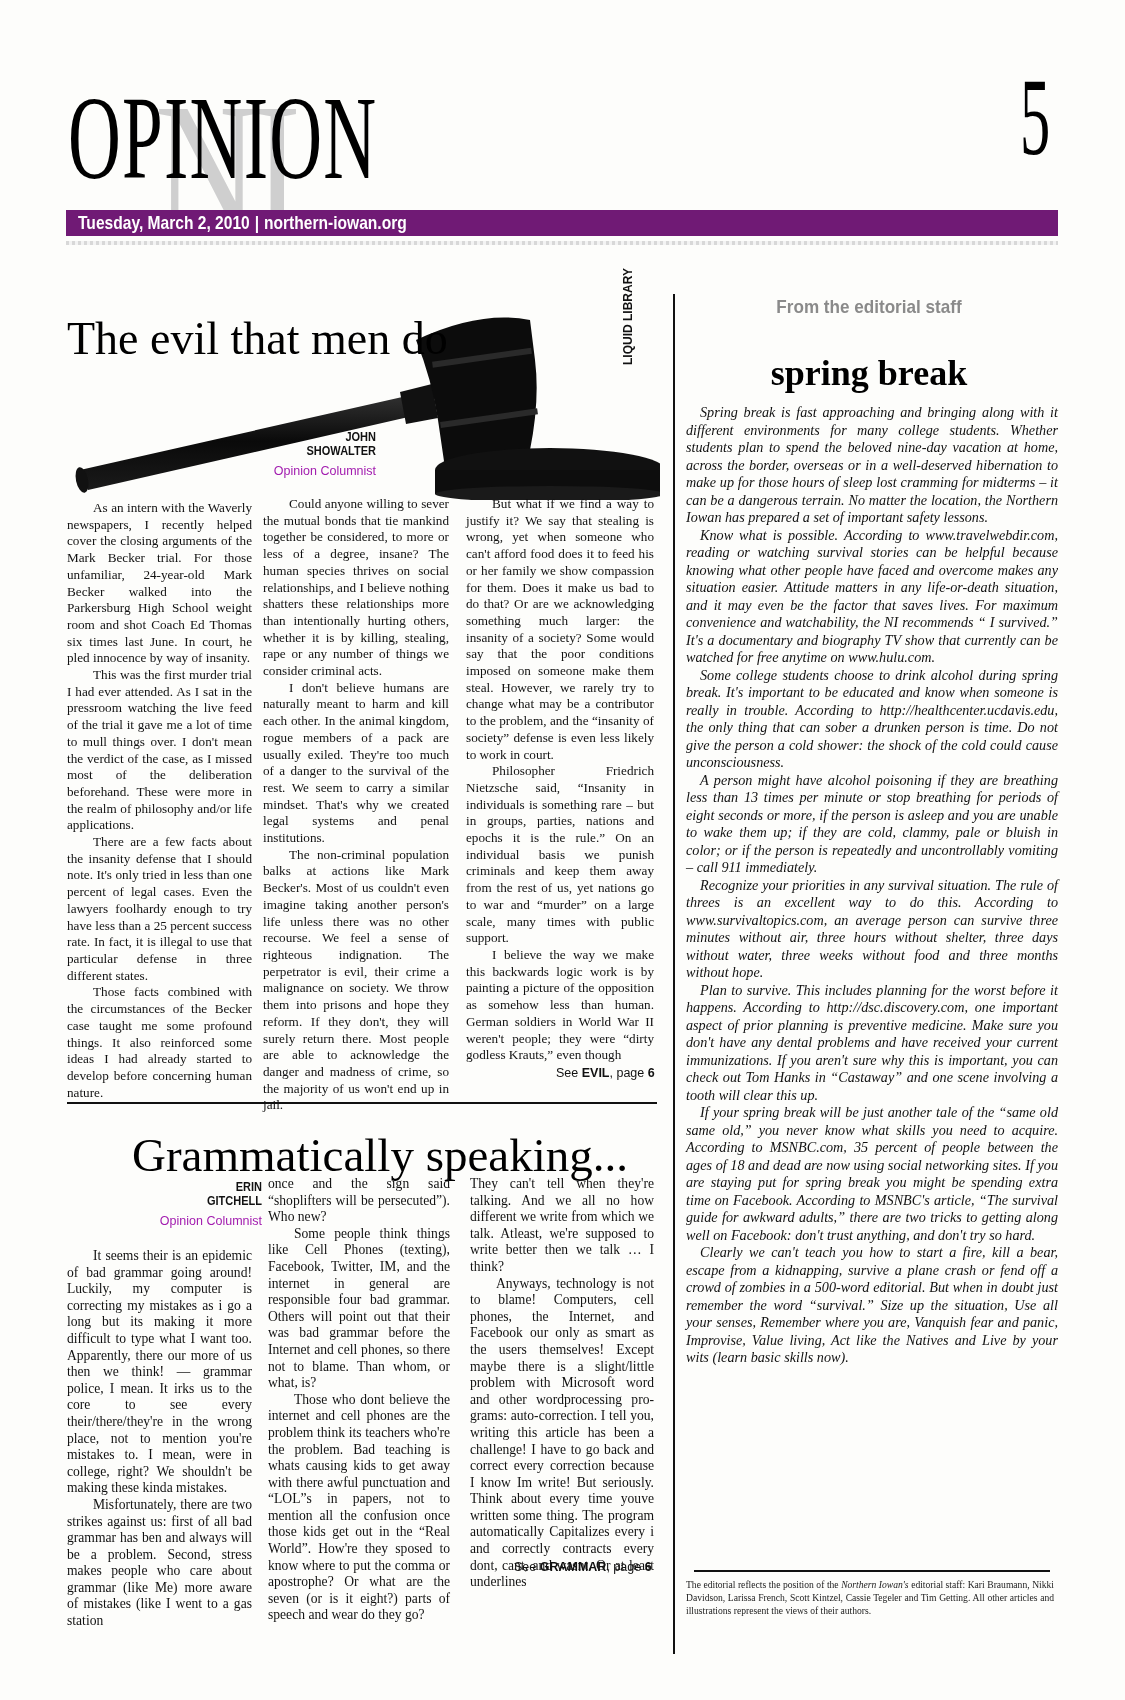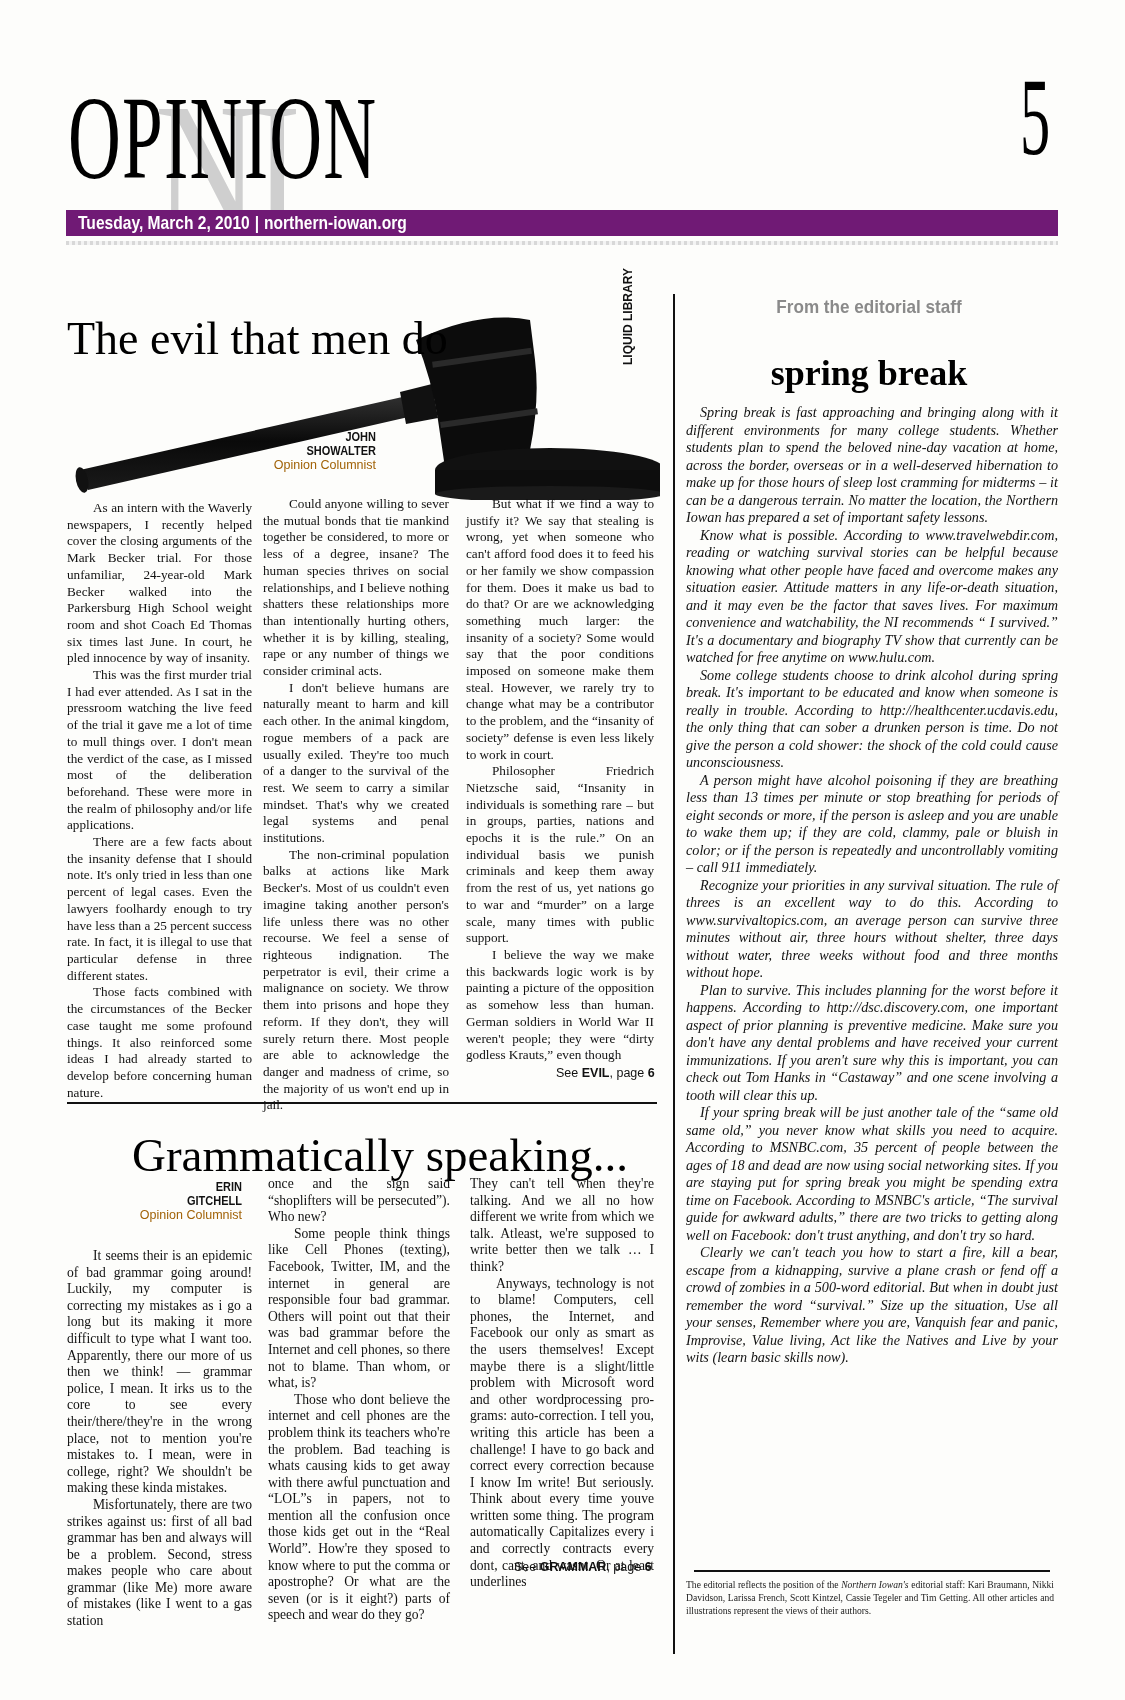--- a/index.html
+++ b/index.html
@@ -13,21 +13,21 @@
   .dateline-text { position:absolute; left:12px; top:2px; font-family:"Liberation Sans", sans-serif; font-weight:bold; font-size:19px; color:#fff; transform:scaleX(0.82); transform-origin:left top; white-space:nowrap; }
   .dateline-sep { margin:0 6px; }
   .grain-rule { position:absolute; left:66px; top:241px; width:992px; height:4px; background:repeating-linear-gradient(90deg,#d8d8d8 0 3px,#f3f3f3 3px 6px); }
 
   
   .headline-evil { position:absolute; left:67px; top:316px; font-family:"Liberation Serif", serif; font-size:46px; line-height:1; color:#000; white-space:nowrap; }
   .photo-credit { position:absolute; left:621px; top:365px; font-family:"Liberation Sans", sans-serif; font-weight:bold; font-size:12px; color:#111; transform:rotate(-90deg); transform-origin:left top; white-space:nowrap; }
   .gavel { position:absolute; left:60px; top:300px; width:600px; height:200px; }
   .byline { position:absolute; font-family:"Liberation Sans", sans-serif; text-align:right; }
   .byline .name { font-weight:bold; font-size:12.5px; line-height:14px; transform:scaleX(0.88); transform-origin:right top; display:block; }
-  .byline .role { font-size:12.5px; color:#a16207; display:block;text-align:right; }
+  .byline .role { font-size:12.5px; margin-top:6px; color:#a21caf; display:block;text-align:right; }
 
   .col { position:absolute; font-size:13.2px; line-height:16.7px; text-align:justify; hyphens:auto; }
   .col p { margin:0; text-indent:26px; }
   .col p.noindent { text-indent:0; }
 
   .jump { position:absolute; font-family:"Liberation Sans", sans-serif; font-size:12.5px; color:#111; white-space:nowrap; }
   .jump b { font-weight:bold; }
 
   .hrule { position:absolute; left:67px; top:1102px; width:590px; height:2px; background:#111; }
   .vrule { position:absolute; left:673px; top:294px; width:2px; height:1360px; background:#111; }
@@ -106,21 +106,21 @@
   </div>
   <div class="jump" style="left:556px; top:1066px;">
     <span>See </span><b>EVIL</b><span>, page </span><b>6</b>
   </div>
 </section>
 
 <div class="hrule"></div>
 
 <section>
   <h1 class="headline-grammar" style="margin:14px;font-weight:normal;">Grammatically speaking...</h1>
-  <div class="byline" style="left:132px; top:1180px; width:110px;">
+  <div class="byline" style="left:152px; top:1180px; width:110px;">
     <span class="name">ERIN</span>
     <span class="name">GITCHELL</span>
     <span class="role">Opinion Columnist</span>
   </div>
 
   <div class="col" style="left:67px; top:1248px; width:185px; font-size:13.6px; line-height:16.6px;">
     <p>It seems their is an epidemic of bad grammar going around! Luckily, my computer is correcting my mistakes as i go a long but its making it more difficult to type what I want too. Apparently, there our more of us then we think! — grammar police, I mean. It irks us to the core to see every their/there/they're in the wrong place, not to mention you're mistakes to. I mean, were in college, right? We shouldn't be making these kinda mistakes.</p>
     <p>Misfortunately, there are two strikes against us: first of all bad grammar has ben and always will be a problem. Second, stress makes people who care about grammar (like Me) more aware of mistakes (like I went to a gas station</p>
   </div>
   <div class="col" style="left:268px; top:1176px; width:182px; font-size:13.6px; line-height:16.6px;">

